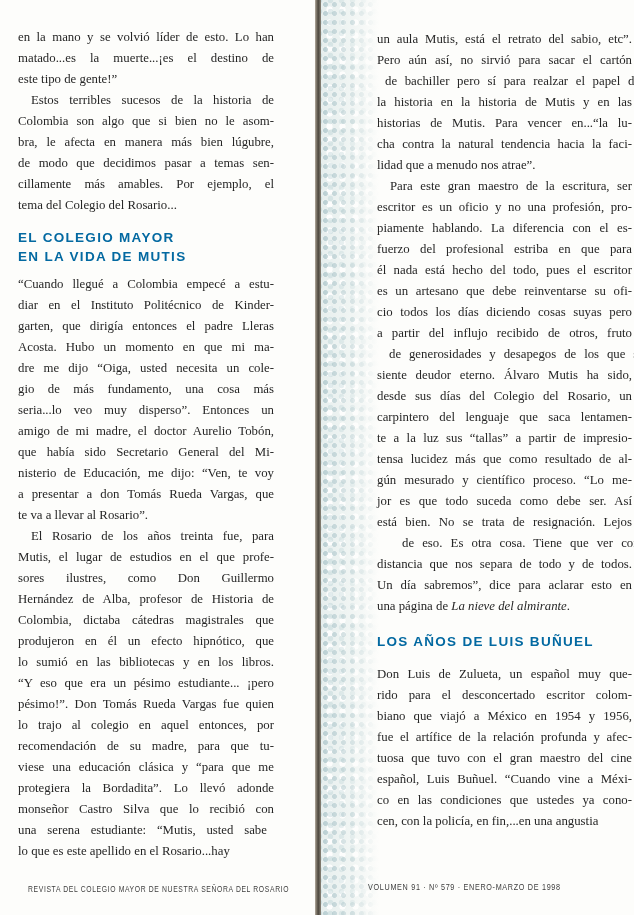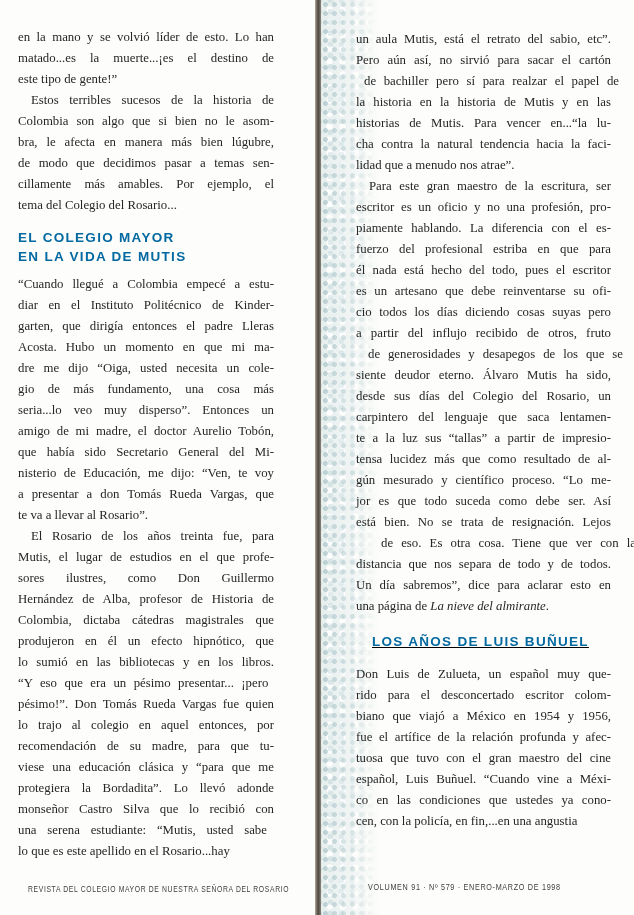--- a/index.html
+++ b/index.html
@@ -36,40 +36,40 @@
     background-size:9px 9px, 11px 11px, 13px 13px;
     background-position:0 0, 4px 6px, 2px 3px;
   }
   .gutter-tint::after {
     content:""; position:absolute; inset:0;
     background:linear-gradient(to right, rgba(253,253,251,0) 0%, rgba(253,253,251,0.45) 55%, #fdfdfb 100%);
   }
 
   .col { position:absolute; }
   .col-left  { left:18px; top:27px; width:256px; }
-  .col-right { left:35px; top:29px; width:255px; }
+  .col-right { left:56px; top:29px; width:255px; }
 
   .para { margin:0; }
   .tline {
     height:21px; line-height:21px;
     font-size:12.8px; color:#262626;
     white-space:nowrap; text-align:left;
   }
   .para.indent .tline:first-child { text-indent:13px; }
   .lt { white-space:nowrap; }
   .lt i { font-style:italic; }
 
   .heading { margin:12px 0 8px 0; }
   .heading .tline {
     height:19px; line-height:19px;
     font-family:"Liberation Sans", sans-serif;
     font-weight:800; font-size:13.5px; letter-spacing:1.3px;
     color:#0369a1;
   }
-  .heading-right { margin:15px 0 13px 16px;text-decoration:underline; }
+  .heading-right { margin:15px 0 13px 0; }
 
   .footer {
     position:absolute;
     font-family:"Liberation Sans", sans-serif;
     font-size:8.5px; letter-spacing:0.8px;
     color:#3d3d3d; white-space:nowrap;
     transform-origin:left center;
   }
   .footer-left  { left:28px; top:884px; transform:scaleX(0.80); }
   .footer-right { left:47px; top:882px; transform:scaleX(0.85); }
@@ -113,21 +113,21 @@
           <div class="tline last"><span class="lt">te va a llevar al Rosario”.</span></div>
         </div>
       <div class="para indent">
           <div class="tline"><span class="lt" style="word-spacing: 6.38616px;">El Rosario de los años treinta fue, para</span></div>
           <div class="tline"><span class="lt" style="word-spacing: 4.5918px;">Mutis, el lugar de estudios en el que profe-</span></div>
           <div class="tline"><span class="lt" style="word-spacing: 18.4141px;">sores ilustres, como Don Guillermo</span></div>
           <div class="tline"><span class="lt" style="word-spacing: 5.65104px;">Hernández de Alba, profesor de Historia de</span></div>
           <div class="tline"><span class="lt" style="word-spacing: 8.47656px;">Colombia, dictaba cátedras magistrales que</span></div>
           <div class="tline"><span class="lt" style="word-spacing: 7.54427px;">produjeron en él un efecto hipnótico, que</span></div>
           <div class="tline"><span class="lt" style="word-spacing: 5.20898px;">lo sumió en las bibliotecas y en los libros.</span></div>
-          <div class="tline"><span class="lt" style="word-spacing: 4.25px;">“Y eso que era un pésimo presentar... ¡pero</span></div>
+          <div class="tline"><span class="lt" style="word-spacing: 4.25px;">“Y eso que era un pésimo estudiante... ¡pero</span></div>
           <div class="tline"><span class="lt" style="word-spacing: 3.1875px;">pésimo!”. Don Tomás Rueda Vargas fue quien</span></div>
           <div class="tline"><span class="lt" style="word-spacing: 6.92411px;">lo trajo al colegio en aquel entonces, por</span></div>
           <div class="tline"><span class="lt" style="word-spacing: 7.54948px;">recomendación de su madre, para que tu-</span></div>
           <div class="tline"><span class="lt" style="word-spacing: 4.84821px;">viese una educación clásica y “para que me</span></div>
           <div class="tline"><span class="lt" style="word-spacing: 8.55937px;">protegiera la Bordadita”. Lo llevó adonde</span></div>
           <div class="tline"><span class="lt" style="word-spacing: 7.36198px;">monseñor Castro Silva que lo recibió con</span></div>
           <div class="tline"><span class="lt" style="word-spacing: 7.5625px;">una serena estudiante: “Mutis, usted sabe</span></div>
           <div class="tline last"><span class="lt">lo que es este apellido en el Rosario...hay</span></div>
         </div>
     </div>

